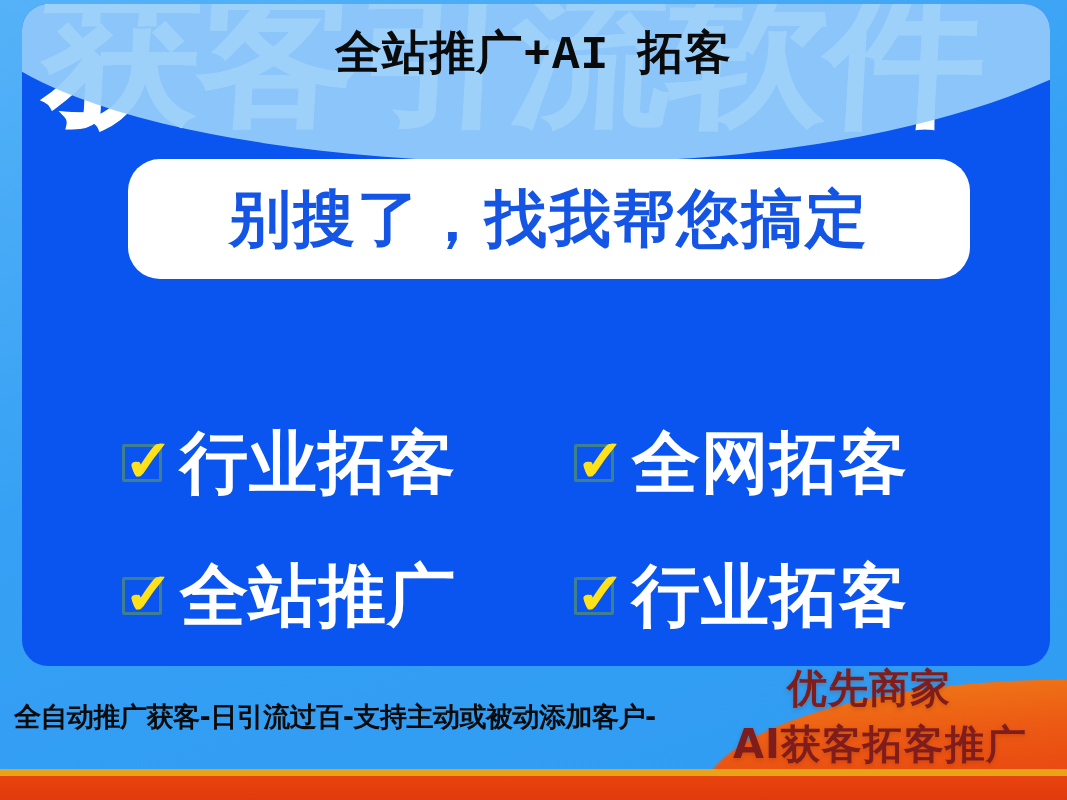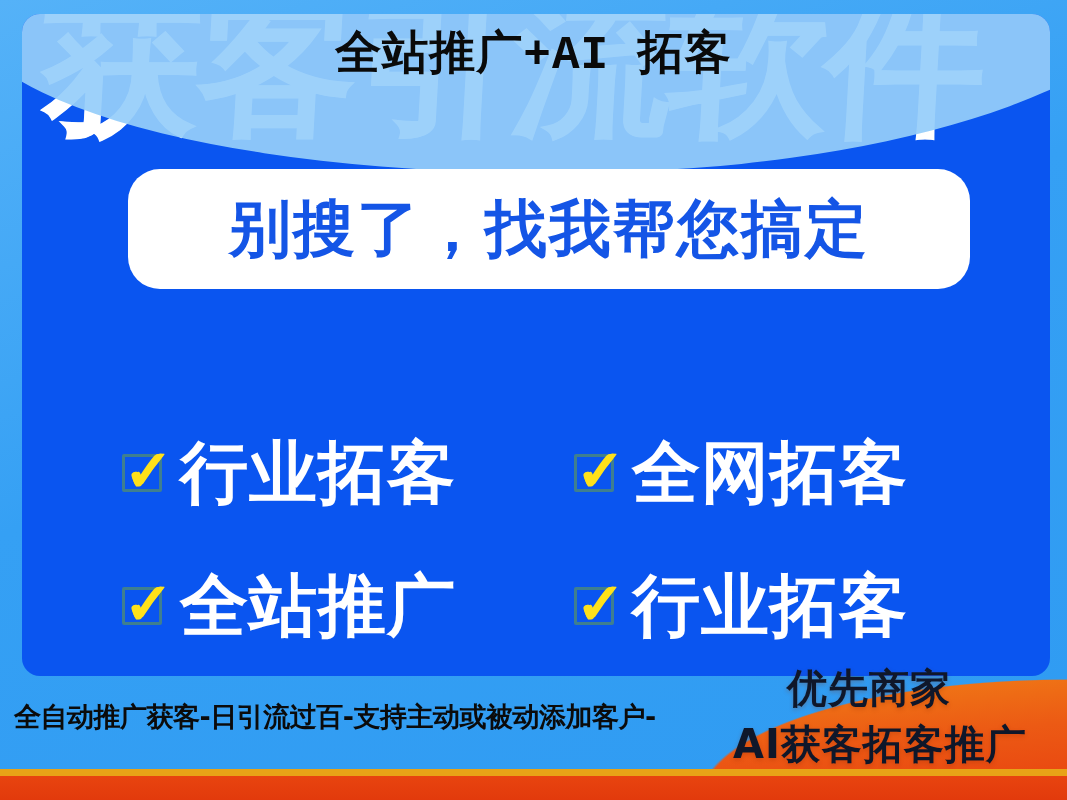--- a/index.html
+++ b/index.html
@@ -20,25 +20,25 @@
   .backdrop {
     position: absolute;
     inset: 0;
     background: linear-gradient(160deg, #55b2f8 0%, #35a0f4 45%, #2f9bf2 100%);
   }
 
   
   .inner-panel {
     position: absolute;
     left: 22px;
-    top: 14px;
+    top: 4px;
     width: 1028px;
     height: 662px;
     background: #0a55f0;
-    border-radius: 18px;
+    border-radius: 26px;
     overflow: hidden;
   }
 
   
   .hero-headline {
     position: absolute;
     left: 24px;
     top: -22px;
     width: 1010px;
     font-size: 150px;
@@ -183,21 +183,21 @@
   .badge-text {
     position: absolute;
     inset: 0;
     padding-left: 86px;
     display: flex;
     flex-direction: column;
     justify-content: center;
     gap: 10px;
   }
   .badge-line {
-    color: #0f172a;
+    color: #7f1d1d;
     font-size: 40px;
     line-height: 46px;
     font-weight: 900;
     letter-spacing: 1px;
     white-space: nowrap;
     text-shadow: 0 2px 4px rgba(140,40,0,0.28);
     font-family: "DejaVu Sans", "Liberation Sans", sans-serif;
   }
   .badge-line.l1 { padding-left: 54px; }
 

